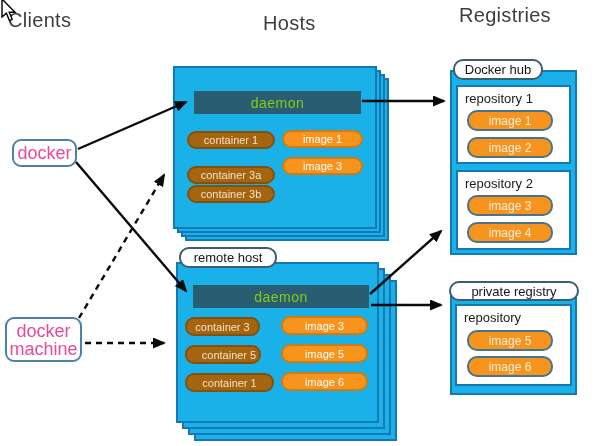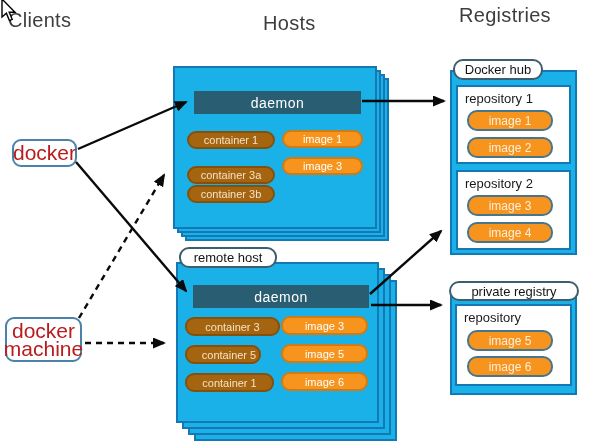--- a/index.html
+++ b/index.html
@@ -6,39 +6,39 @@
   .canvas{
     position:relative;width:600px;height:446px;background:#ffffff;
     font-family:"Liberation Sans", sans-serif;overflow:hidden;
   }
   .hdr{position:absolute;font-size:20px;color:#3e3e3e;letter-spacing:.3px;}
   .cursor{position:absolute;left:-1px;top:-2px;z-index:60;}
 
   .client-box{
     position:absolute;background:#fff;border:2px solid var(--clientBorder);
     border-radius:9px;display:flex;flex-direction:column;align-items:center;
-    justify-content:center;font-size:21px;color:#b91c1c;line-height:18px;
+    justify-content:center;font-size:18px;color:#ec4899;line-height:18px;
     box-sizing:border-box;z-index:10;text-align:center;
   }
   .stack{
     position:absolute;background:var(--cyan);border:2px solid var(--cyanBorder);
     box-sizing:border-box;z-index:1;
   }
   .host-box{
     position:absolute;background:var(--cyan);border:2px solid var(--cyanBorder);
     box-sizing:border-box;z-index:4;
   }
   .tag{
     position:absolute;background:#fff;border:2px solid var(--labelBorder);
     border-radius:10px;font-size:13px;color:#141414;display:flex;
     align-items:center;justify-content:center;box-sizing:border-box;z-index:8;
     white-space:nowrap;padding:0 6px;
   }
   .daemon{
-    position:absolute;background:var(--daemon);color:#ffffff;font-size:14px;
+    position:absolute;background:var(--daemon);color:#84cc16;font-size:14px;
     display:flex;align-items:center;justify-content:center;z-index:6;
     letter-spacing:.5px;box-sizing:border-box;
   }
   .pill{
     position:absolute;border-radius:9px;font-size:11px;display:flex;
     align-items:center;justify-content:center;box-sizing:border-box;z-index:6;
     white-space:nowrap;
   }
   .pill.cont{background:var(--container);border:2px solid var(--containerBorder);color:#f4e3c8;}
   .pill.img{background:var(--image);border:2px solid var(--imageBorder);color:#ffffff;}
@@ -89,21 +89,21 @@
   <div class="pill cont" style="left:187px;top:158px;width:88px;height:18px;margin-top:8px;">container 3a</div>
   <div class="pill img" style="left:282px;top:157px;width:81px;height:18px;">image 3</div>
   <div class="pill cont" style="left:187px;top:185px;width:88px;height:18px;">container 3b</div>
 
   <div class="stack" style="left:194px;top:280px;width:203px;height:161px;"></div>
   <div class="stack" style="left:188px;top:274px;width:203px;height:161px;"></div>
   <div class="stack" style="left:182px;top:268px;width:203px;height:161px;"></div>
   <div class="host-box" style="left:176px;top:262px;width:203px;height:161px;"></div>
   <div class="tag" style="left:179px;top:247px;min-width:98px;height:21px;">remote host</div>
   <div class="daemon" style="left:193px;top:285px;width:176px;height:23px;">daemon</div>
-  <div class="pill cont" style="left:185px;top:317px;width:95px;height:19px;">container 3</div>
+  <div class="pill cont" style="left:185px;top:317px;width:75px;height:19px;">container 3</div>
   <div class="pill img" style="left:281px;top:316px;width:87px;height:19px;">image 3</div>
   <div class="pill cont" style="left:185px;top:345px;width:76px;height:19px;padding-left:12px;">container 5</div>
   <div class="pill img" style="left:281px;top:344px;width:87px;height:19px;">image 5</div>
   <div class="pill cont" style="left:185px;top:373px;width:89px;height:19px;">container 1</div>
   <div class="pill img" style="left:281px;top:372px;width:87px;height:19px;">image 6</div>
 
   <div class="reg-box" style="left:450px;top:70px;width:127px;height:185px;"></div>
   <div class="tag" style="left:453px;top:59px;min-width:90px;height:21px;">Docker hub</div>
   <div class="repo" style="left:456px;top:85px;width:115px;height:79px;">
     <span>repository 1</span>

